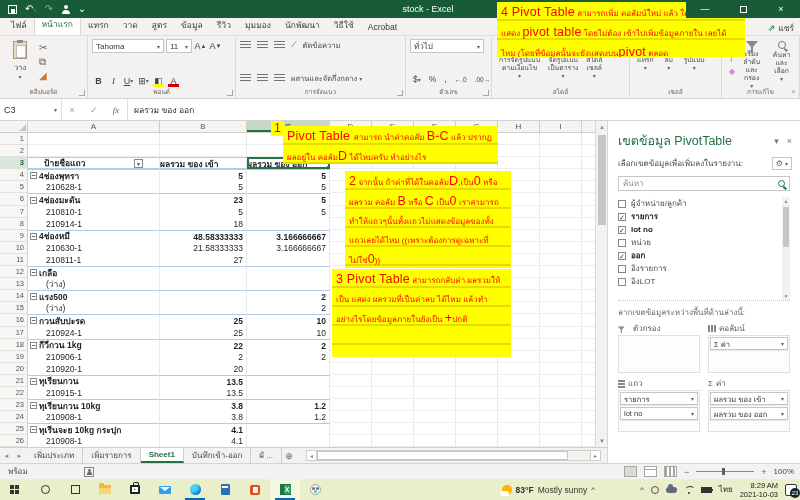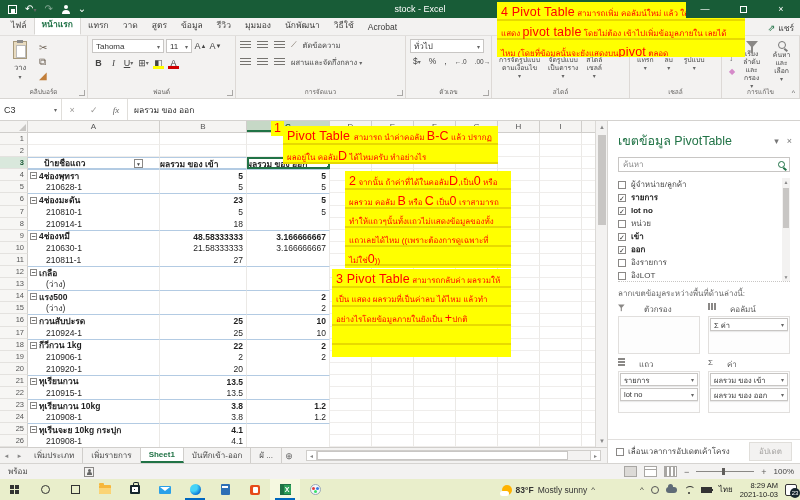--- a/index.html
+++ b/index.html
@@ -10,49 +10,49 @@
   
   .titlebar{position:absolute;left:0;top:0;width:800px;height:18px;background:#185c37;color:#fff;z-index:20}
   .qat{position:absolute;left:8px;top:0;height:18px;display:flex;align-items:center;gap:8px;font-size:10px}
   .qicon{color:#fff;font-size:10px;line-height:18px}
   .qicon.dim{opacity:.45}
   .floppy{width:9px;height:9px;border:1px solid #fff;position:relative}
   .floppy:after{content:"";position:absolute;left:2px;bottom:0;width:4px;height:4px;background:#fff}
   .person{width:9px;height:9px;position:relative}
   .person:before{content:"";position:absolute;left:3px;top:0;width:4px;height:4px;border-radius:50%;background:#fff}
   .person:after{content:"";position:absolute;left:1px;bottom:0;width:8px;height:4px;border-radius:4px 4px 0 0;background:#fff}
-  .title-text{position:absolute;left:300px;top:0;width:240px;text-align:center;font-size:9px;line-height:18px;color:#fff}
+  .title-text{position:absolute;left:308px;top:0;width:240px;text-align:center;font-size:9px;line-height:18px;color:#fff}
   .win-controls{position:absolute;right:0;top:0;height:18px;display:flex;z-index:40;background:#185c37}
   .winbtn{width:38px;height:18px;display:flex;align-items:center;justify-content:center;color:#fff;font-size:9px}
   .maxbox{width:7px;height:7px;border:1px solid #fff}
 
   
   .tabrow{position:absolute;left:0;top:18px;width:800px;height:18px;background:#f3f2f1;border-bottom:1px solid #e1dfdd;display:flex;align-items:flex-end;padding-left:4px;z-index:6}
   .rtab{font-size:8.5px;color:#3b3a39;padding:3px 7px 3px 7px;white-space:nowrap}
-  .rtab.active{background:#fff;border:1px solid #d8d6d3;border-bottom:1px solid #fff;color:#1e7145;font-weight:bold}
+  .rtab.active{background:#fff;border:1px solid #d8d6d3;border-bottom:1px solid #fff;color:#1e7145;font-weight:normal}
   .share-btn{position:absolute;right:6px;top:21px;display:flex;align-items:center;gap:3px;font-size:8.5px;color:#333;z-index:41}
   .share-glyph{color:#1e7145;font-size:9px}
 
   
   .ribbon{position:absolute;left:0;top:36px;width:800px;height:63px;background:#f3f2f1;border-bottom:1px solid #d8d6d3;display:flex;z-index:5}
   .grp{position:relative;height:100%;border-right:1px solid #ddd9d6;padding:3px 4px 12px 4px}
   .grplabel{position:absolute;bottom:1px;left:0;right:0;text-align:center;font-size:6.5px;color:#605e5c;white-space:nowrap}
   .launcher{position:absolute;bottom:2px;right:2px;width:6px;height:6px;border:1px solid #a9a7a5;border-top:none;border-left:none}
   .icn{color:#6b5f52;font-size:10px;line-height:12px}
   .mini{font-size:8px;color:#555;line-height:11px}
   .dd{font-size:6px;color:#666}
   
   .paste-big{display:flex;flex-direction:column;align-items:center;width:32px;margin-top:2px}
   .clipicon{width:14px;height:18px;background:#e8dbc0;border:1px solid #a89a7c;position:relative}
   .clipicon:before{content:"";position:absolute;left:3px;top:-2px;width:6px;height:3px;background:#8c8c8c}
   .clipicon:after{content:"";position:absolute;left:2px;top:3px;width:8px;height:11px;background:#fff;border:1px solid #bbb}
   .paste-lbl{font-size:7.5px;color:#444;margin-top:2px}
   .clip-col{display:flex;flex-direction:column;gap:2px;margin:3px 0 0 3px}
   
-  .fline{display:flex;align-items:center;gap:2px;margin-bottom:3px}
+  .fline{display:flex;align-items:center;gap:2px;margin-bottom:21px}
   .selbox{background:#fff;border:1px solid #c8c6c4;font-size:8px;color:#333;height:14px;display:flex;align-items:center;padding:0 3px;gap:4px;justify-content:space-between}
   .fontname{width:72px}
   .fontsize{width:26px}
   .fbtn{min-width:13px;height:13px;display:flex;align-items:center;justify-content:center;font-size:9px;color:#444}
   .fbtn b{font-weight:bold}.fbtn i{font-family:"Liberation Serif",serif}
   .colorbar{position:relative}
   .colorbar .bar{position:absolute;left:1px;right:1px;bottom:0;height:3px}
   
   .lines{width:11px;height:9px;background:repeating-linear-gradient(#767470 0 1px,transparent 1px 3px)}
   .alname{font-size:7.5px;color:#444;white-space:nowrap}
@@ -136,21 +136,21 @@
   .sglyph:after{content:"";position:absolute;right:-3px;bottom:-2px;width:4px;height:1.5px;background:#1e7145;transform:rotate(40deg)}
   .fieldlist{position:relative;margin:0 10px;height:104px;border-bottom:1px dotted #c8c6c4;overflow:hidden}
   .fitem{display:flex;align-items:center;gap:5px;height:13px}
   .cbx{width:8px;height:8px;border:1px solid #8a8886;background:#fff;font-size:7px;line-height:7px;text-align:center;color:#333;flex:0 0 auto}
   .fitem.on .flabel{font-weight:bold;color:#222}
   .flscroll{position:absolute;right:0;top:0;width:8px;height:104px;background:#f3f2f1}
   .flthumb{position:absolute;right:1px;top:10px;width:6px;height:40px;background:#c8c6c4}
   .flarr{position:absolute;right:0;width:8px;height:9px;font-size:5px;color:#888;text-align:center;line-height:9px}
   .draghint{padding:5px 10px 3px 10px;color:#666}
   .quad{display:grid;grid-template-columns:1fr 1fr;grid-column-gap:8px;padding:0 10px}
-  .qlabel{display:flex;align-items:flex-start;gap:14px;height:13px;color:#555}
+  .qlabel{display:flex;align-items:center;gap:3px;height:13px;color:#555}
   .qbox{border:1px solid #e1dfdd;background:#fdfdfd;height:38px;padding:1px}
   .qbox.tall{height:42px}
   .pill{height:13px;background:#fff;border:1px solid #c8c6c4;box-shadow:0 1px 1px rgba(0,0,0,.08);display:flex;align-items:center;justify-content:space-between;padding:0 3px;margin-bottom:2px;font-size:7.5px;color:#333}
   .bars-v{display:flex;gap:1px}.bars-v i{width:2px;height:7px;background:#8a8886}
   .bars-h{display:flex;flex-direction:column;gap:1px}.bars-h i{width:7px;height:2px;background:#8a8886}
   .sigma{font-size:8px;color:#555}
   .deferrow{position:absolute;left:0;right:0;bottom:0;height:24px;border-top:1px solid #e1dfdd;display:flex;align-items:center;justify-content:space-between;padding:0 8px}
   .defer-left{display:flex;align-items:center;gap:4px}
   .updbtn{border:1px solid #e0deda;background:#f3f2f1;color:#a19f9d;font-size:8px;padding:2px 9px}
 
@@ -833,44 +833,44 @@
   <div class="note note4"><span class="nbig">4 Pivot Table</span><span class="nsm"> สามารถเพิ่ม คอลัมน์ใหม่ แล้ว ใส่ข้อมูลบนหน้าแสดง </span><span class="nbig">pivot table</span><span class="nsm"> โดยไม่ต้อง เข้าไปเพิ่มข้อมูลภายใน เลยได้ไหม (โดยที่ข้อมูลนั้นจะยังแสดงบน</span><span class="nbig">pivot</span><span class="nsm"> ตลอด</span></div>
 
   <div class="pane">
     <div class="pane-head">
       <span class="pane-title">เขตข้อมูล PivotTable</span>
       <span class="pane-hicons">
         <span>▾</span>
         <span>×</span>
       </span>
     </div>
+    <div class="pane-sub">
+      <span>เลือกเขตข้อมูลเพื่อเพิ่มลงในรายงาน:</span>
+      <span class="gearbtn">⚙<span class="dd">▾</span></span>
+    </div>
     <div class="searchbox">
       <span>ค้นหา</span>
       <span class="sglyph"></span>
     </div>
     <div class="fieldlist">
       <div class="fitem">
           <span class="cbx"></span>
           <span class="flabel">ผู้จำหน่าย/ลูกค้า</span>
         </div>
         <div class="fitem on">
           <span class="cbx">✓</span>
           <span class="flabel">รายการ</span>
         </div>
         <div class="fitem on">
           <span class="cbx">✓</span>
           <span class="flabel">lot no</span>
         </div>
         <div class="fitem">
           <span class="cbx"></span>
           <span class="flabel">หน่วย</span>
-        </div>
-        <div class="fitem on">
-          <span class="cbx">✓</span>
-          <span class="flabel">เข้า</span>
         </div>
         <div class="fitem on">
           <span class="cbx">✓</span>
           <span class="flabel">ออก</span>
         </div>
         <div class="fitem">
           <span class="cbx"></span>
           <span class="flabel">อิงรายการ</span>
         </div>
         <div class="fitem">
@@ -937,27 +937,20 @@
             <div class="pill">
               <span>ผลรวม ของ เข้า</span>
               <span class="dd">▾</span>
             </div>
             <div class="pill">
               <span>ผลรวม ของ ออก</span>
               <span class="dd">▾</span>
             </div>
           </div>
       </div>
-    </div>
-    <div class="deferrow">
-      <span class="defer-left">
-        <span class="cbx"></span>
-        <span>เลื่อนเวลาการอัปเดตเค้าโครง</span>
-      </span>
-      <span class="updbtn">อัปเดต</span>
     </div>
   </div>
 
   <div class="tabs">
     <div class="tabnav">
       <span>◄</span>
       <span>►</span>
     </div>
     <div style="display:flex">
         <div class="stab">เพิ่มประเภท</div>

